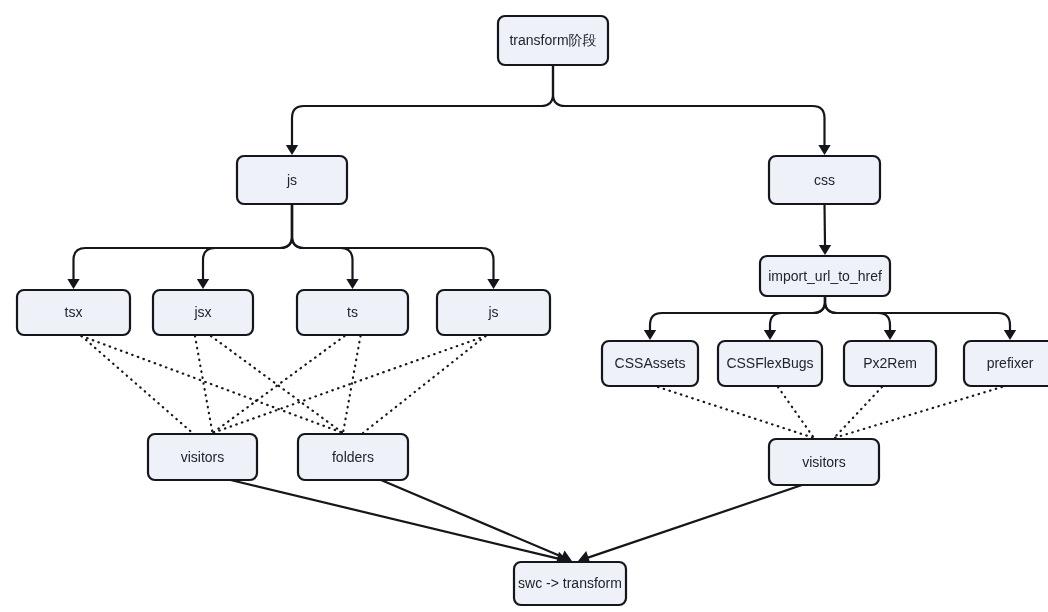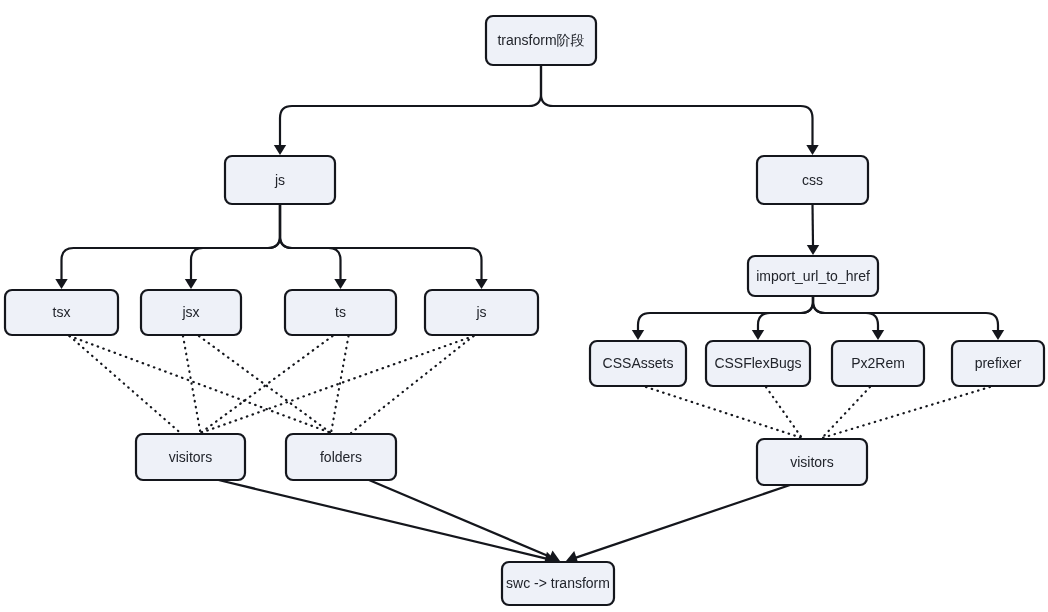--- a/index.html
+++ b/index.html
@@ -11,20 +11,21 @@
     width: 1048px;
     height: 612px;
     font-family: "Liberation Sans", sans-serif;
     overflow: hidden;
   }
   #diagram-root {
     position: relative;
     width: 980px;
     height: 612px;
     background: #ffffff;
+    margin-left: 12px;
   }
   svg.flow {
     position: absolute;
     left: 0;
     top: 0;
     width: 1048px;
     height: 612px;
   }
   .node-rect {
     fill: #eef1f8;

